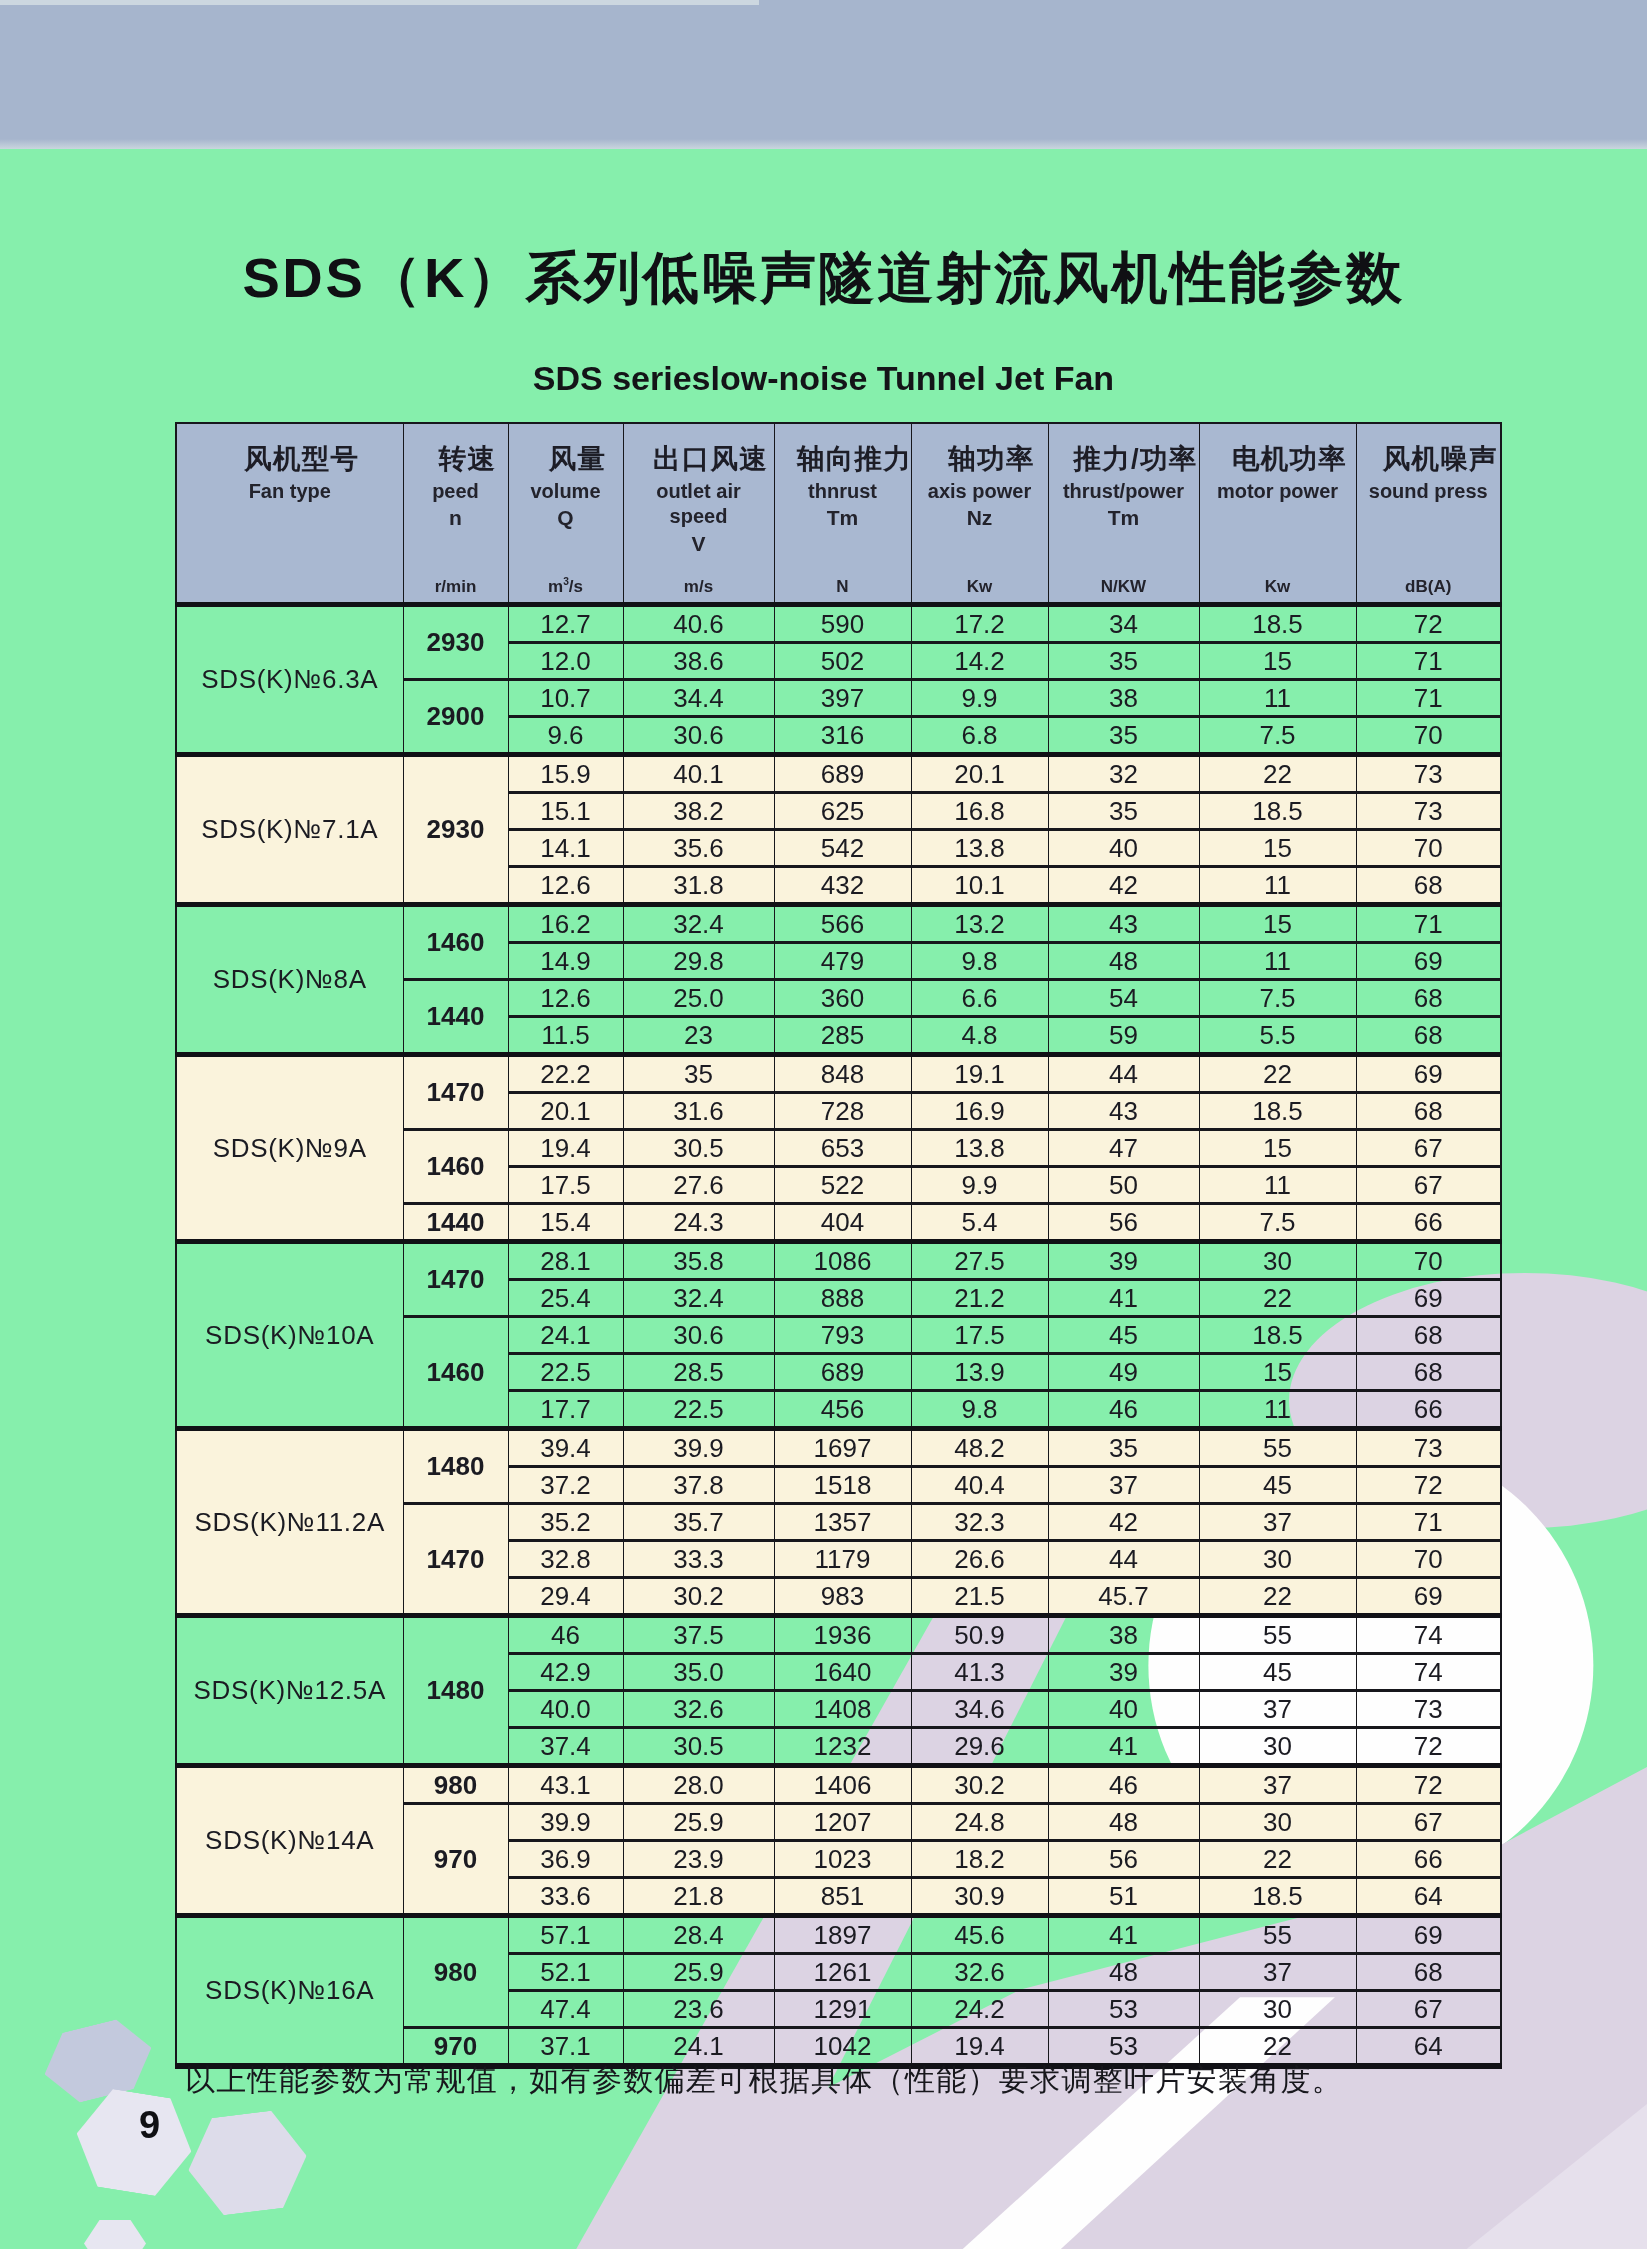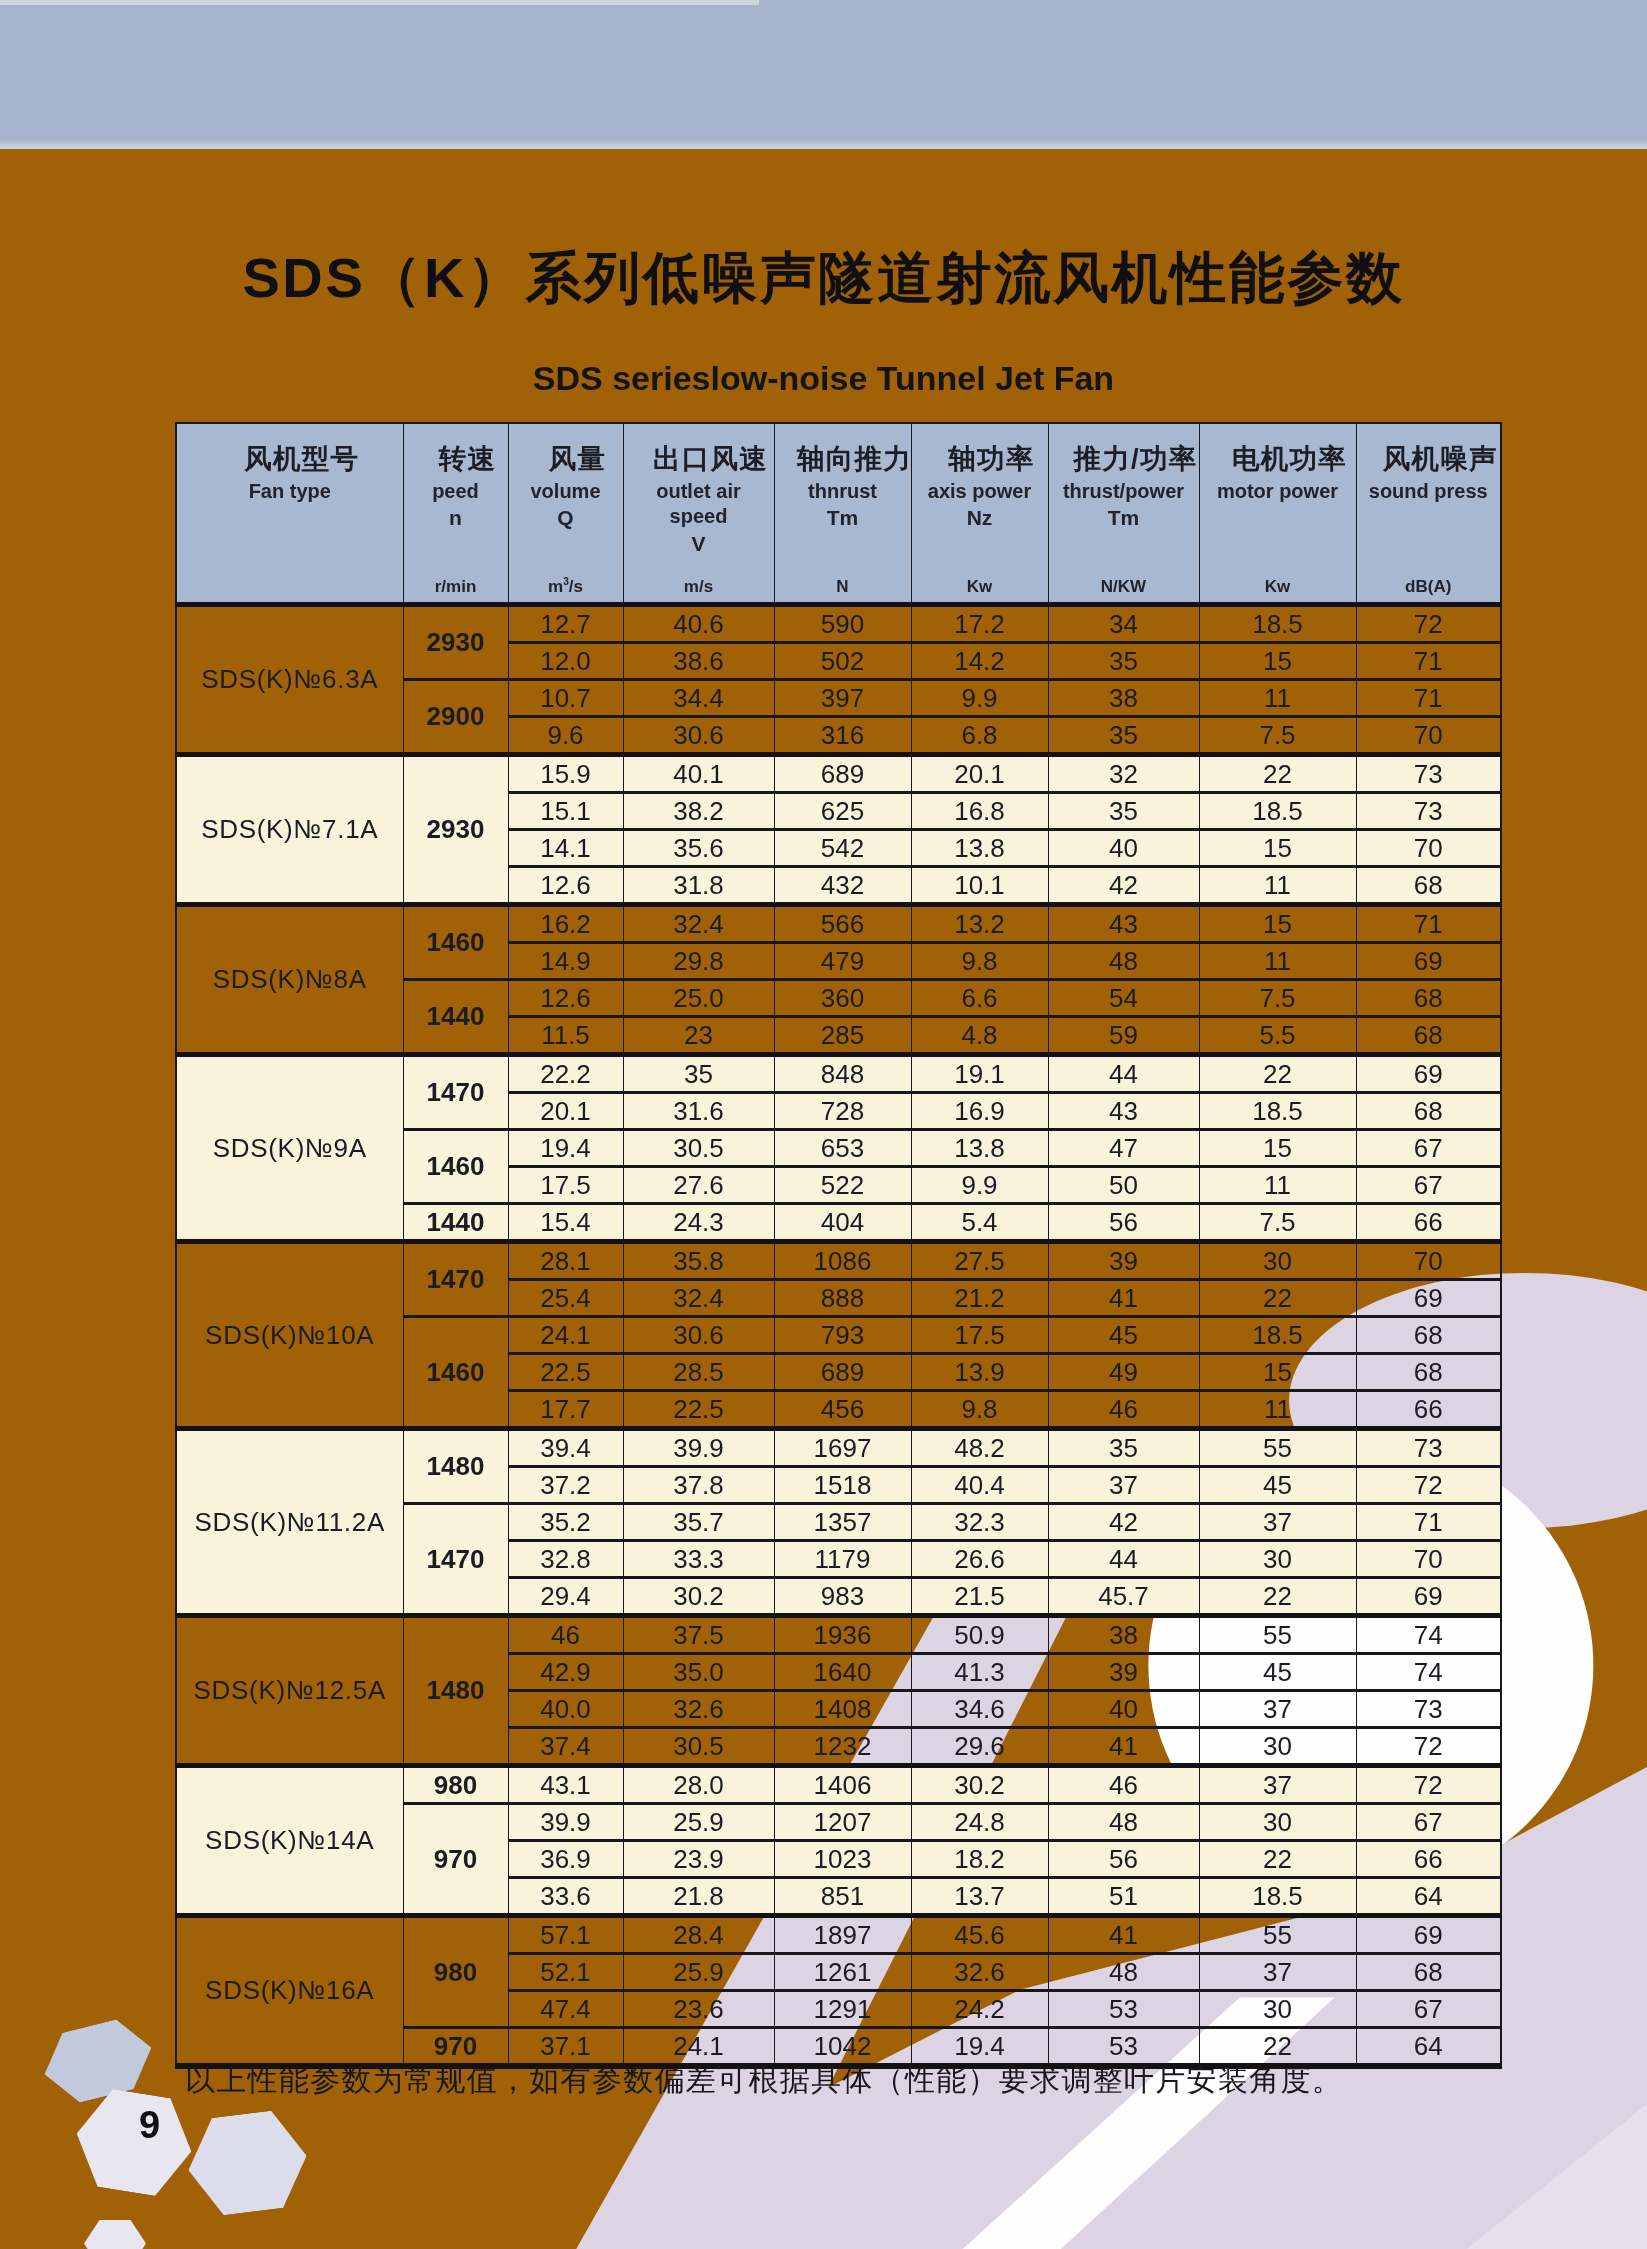--- a/index.html
+++ b/index.html
@@ -1,18 +1,18 @@
 <!DOCTYPE html>
 <html style="font-size:10.5px"><head>
 <meta charset="utf-8">
 <style>
   html,body { margin:0; padding:0; background:#ffffff; }
   .page {
     position:relative; width:1647px; height:2250px;
-    background:#a16207; overflow:hidden;
+    background:#86efac; overflow:hidden;
     font-family:"Liberation Sans", sans-serif;
     color:#1b1b22;
   }
   
   .decor { position:absolute; left:0; top:0; width:1647px; height:2250px; z-index:0; }
 
   
   .banner {
     position:absolute; left:0; top:0; width:1647px; height:149px; z-index:1;
     background:linear-gradient(#a6b5cd 0px,#a6b5cd 139px,#c9d6de 149px);
@@ -506,21 +506,21 @@
           <td>1023</td>
           <td>18.2</td>
           <td>56</td>
           <td>22</td>
           <td>66</td>
         </tr>
         <tr class="tone-cream sep">
           <td>33.6</td>
           <td>21.8</td>
           <td>851</td>
-          <td>13.7</td>
+          <td>30.9</td>
           <td>51</td>
           <td>18.5</td>
           <td>64</td>
         </tr>
         <tr class="tone-white gfirst">
           <td class="model" rowspan="4">SDS(K)№16A</td>
           <td class="speed" rowspan="3">980</td>
           <td>57.1</td>
           <td>28.4</td>
           <td>1897</td>

